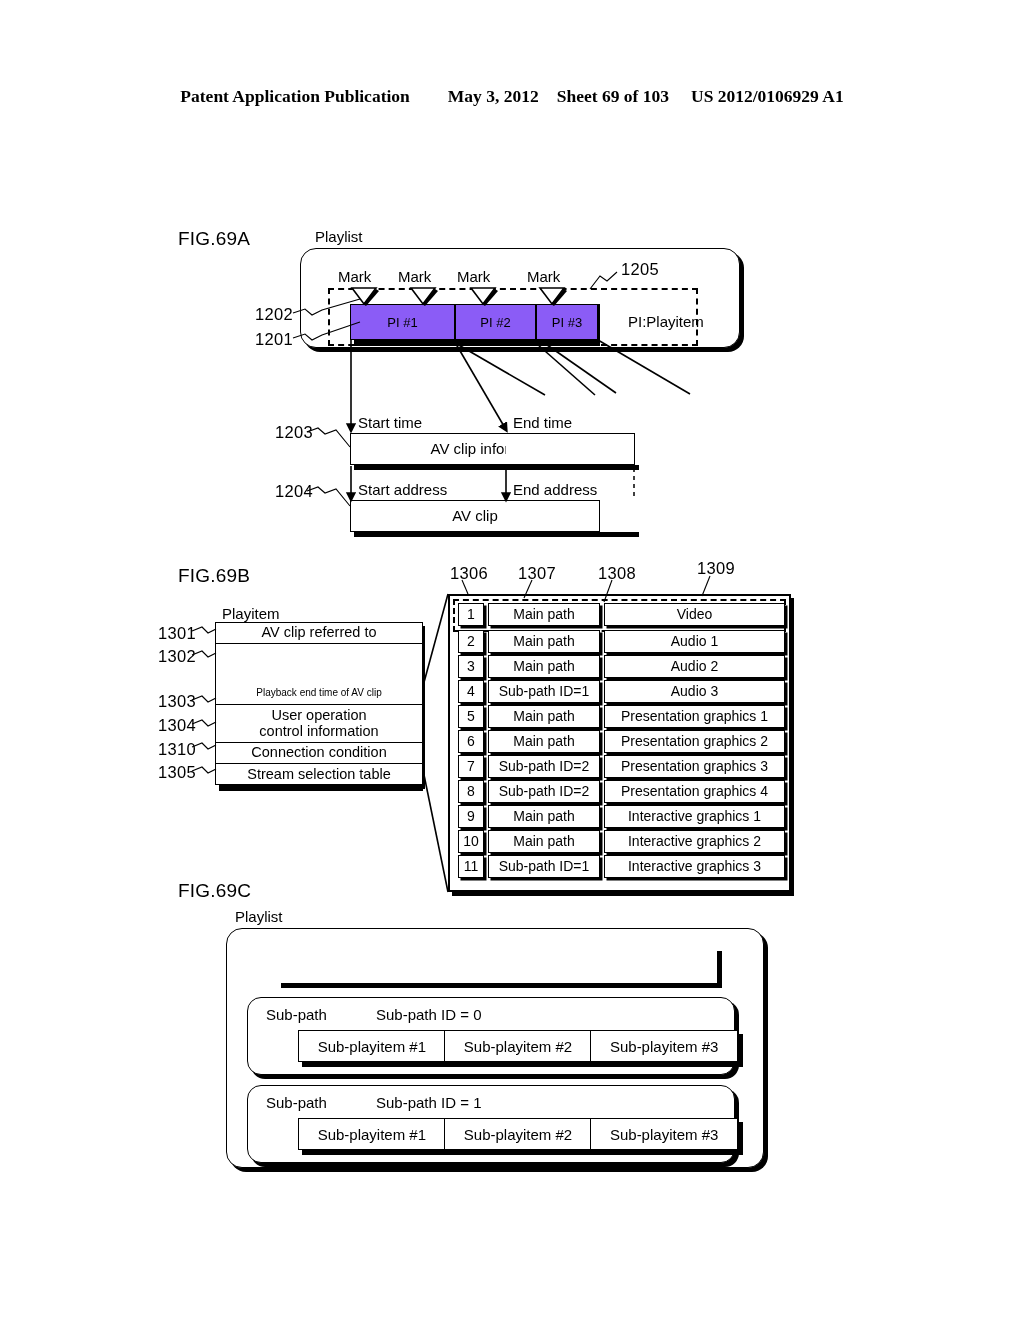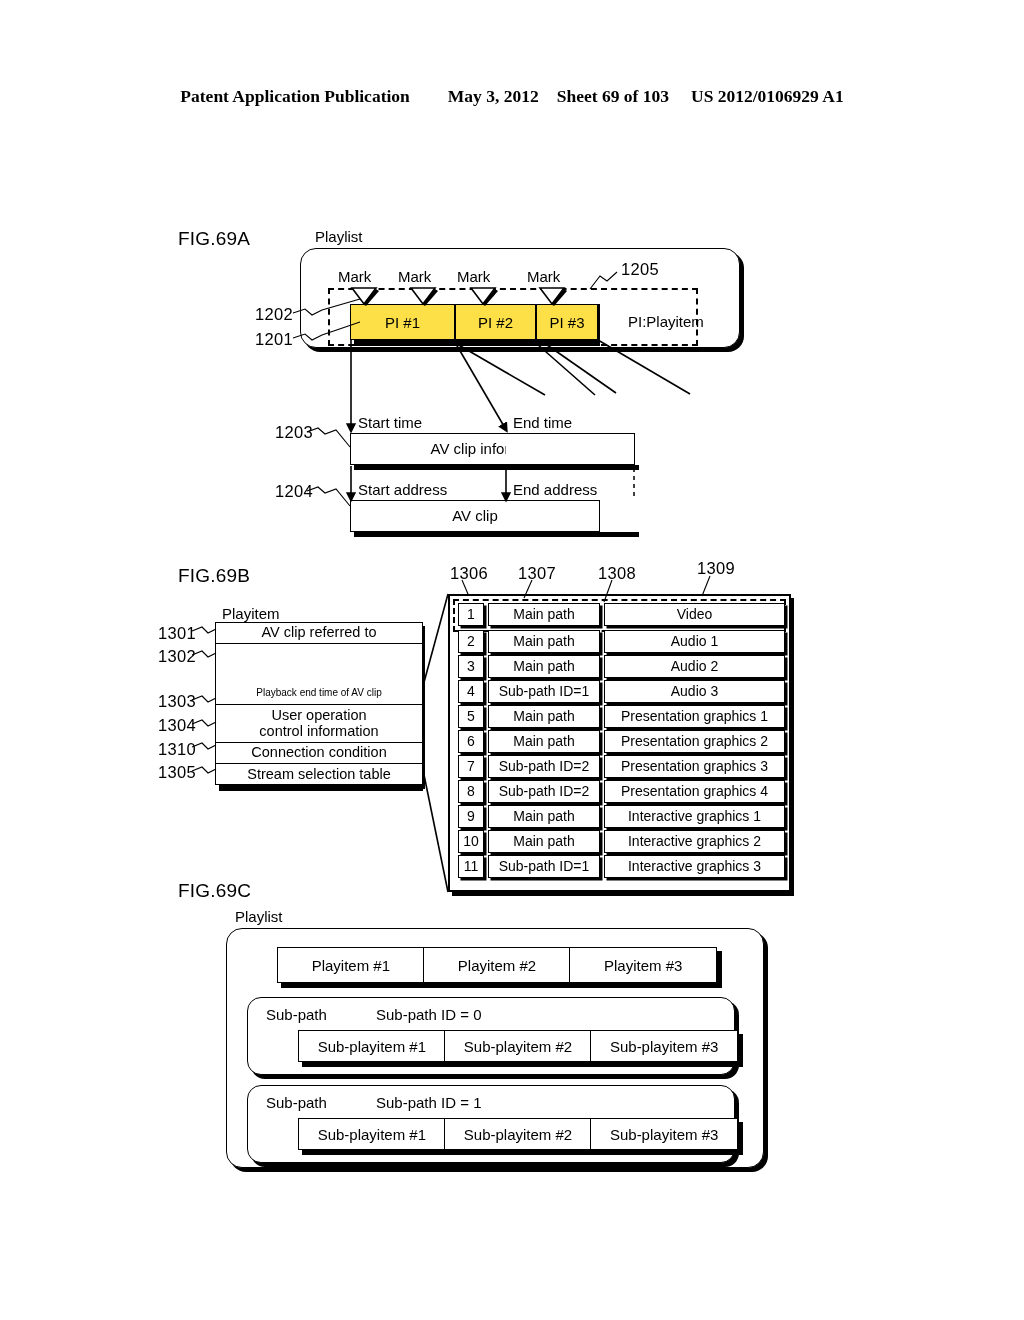--- a/index.html
+++ b/index.html
@@ -45,22 +45,22 @@
   
   #overlay{position:absolute;left:0;top:0;width:1024px;height:1320px;pointer-events:none;}
 
   
   #fig69a-label{left:178px;top:228px;}
   #fig69a-playlist-cap{left:315px;top:228px;}
   #fig69a-outer{left:300px;top:248px;width:440px;height:100px;}
   #fig69a-dashed{left:328px;top:288px;width:370px;height:58px;}
   .mark-cap{position:absolute;font-size:15px;white-space:nowrap;}
   .pi-box{
-    position:absolute;background:#fde047;border:1.6px solid #000;box-sizing:border-box;
-    display:flex;align-items:center;justify-content:center;font-size:15px;
+    position:absolute;background:#8b5cf6;border:1.6px solid #000;box-sizing:border-box;
+    display:flex;align-items:center;justify-content:center;font-size:13px;
   }
   #pi-shadow{position:absolute;background:#000;}
 
   
   #fig69b-label{left:178px;top:565px;}
   #fig69b-playitem-cap{left:222px;top:605px;}
   #playitem-box{left:215px;top:622px;width:208px;height:163px;}
   .pi-field{
     position:absolute;left:0;width:100%;
     display:flex;align-items:center;justify-content:center;
@@ -241,25 +241,20 @@
         <div class="sst-cell sst-path">Sub-path ID=1</div>
         <div class="sst-cell sst-stream">Interactive graphics 3</div>
       </div>
     </div>
 </div>
 
 <div class="figlabel" id="fig69c-label">FIG.69C</div>
 <div class="cap" id="fig69c-playlist-cap">Playlist</div>
 
 <div id="fig69c-outer" class="rrect">
-  <div id="pi-row">
-    <div class="pi-row-cell">Playitem #1</div>
-    <div class="pi-row-cell">Playitem #2</div>
-    <div class="pi-row-cell">Playitem #3</div>
-  </div>
   <div class="shadowbar" style="left:54px;top:54px;width:440px;height:5px;"></div>
   <div class="shadowbar" style="left:490px;top:22px;width:5px;height:37px;"></div>
 
   <div class="subpath-rrect" style="left:20px;top:68px;width:488px;height:78px;">
     <div class="subpath-title">Sub-path</div>
     <div class="subpath-id">Sub-path ID = 0</div>
     <div class="spi-row">
       <div class="spi-cell">Sub-playitem #1</div>
       <div class="spi-cell">Sub-playitem #2</div>
       <div class="spi-cell">Sub-playitem #3</div>

